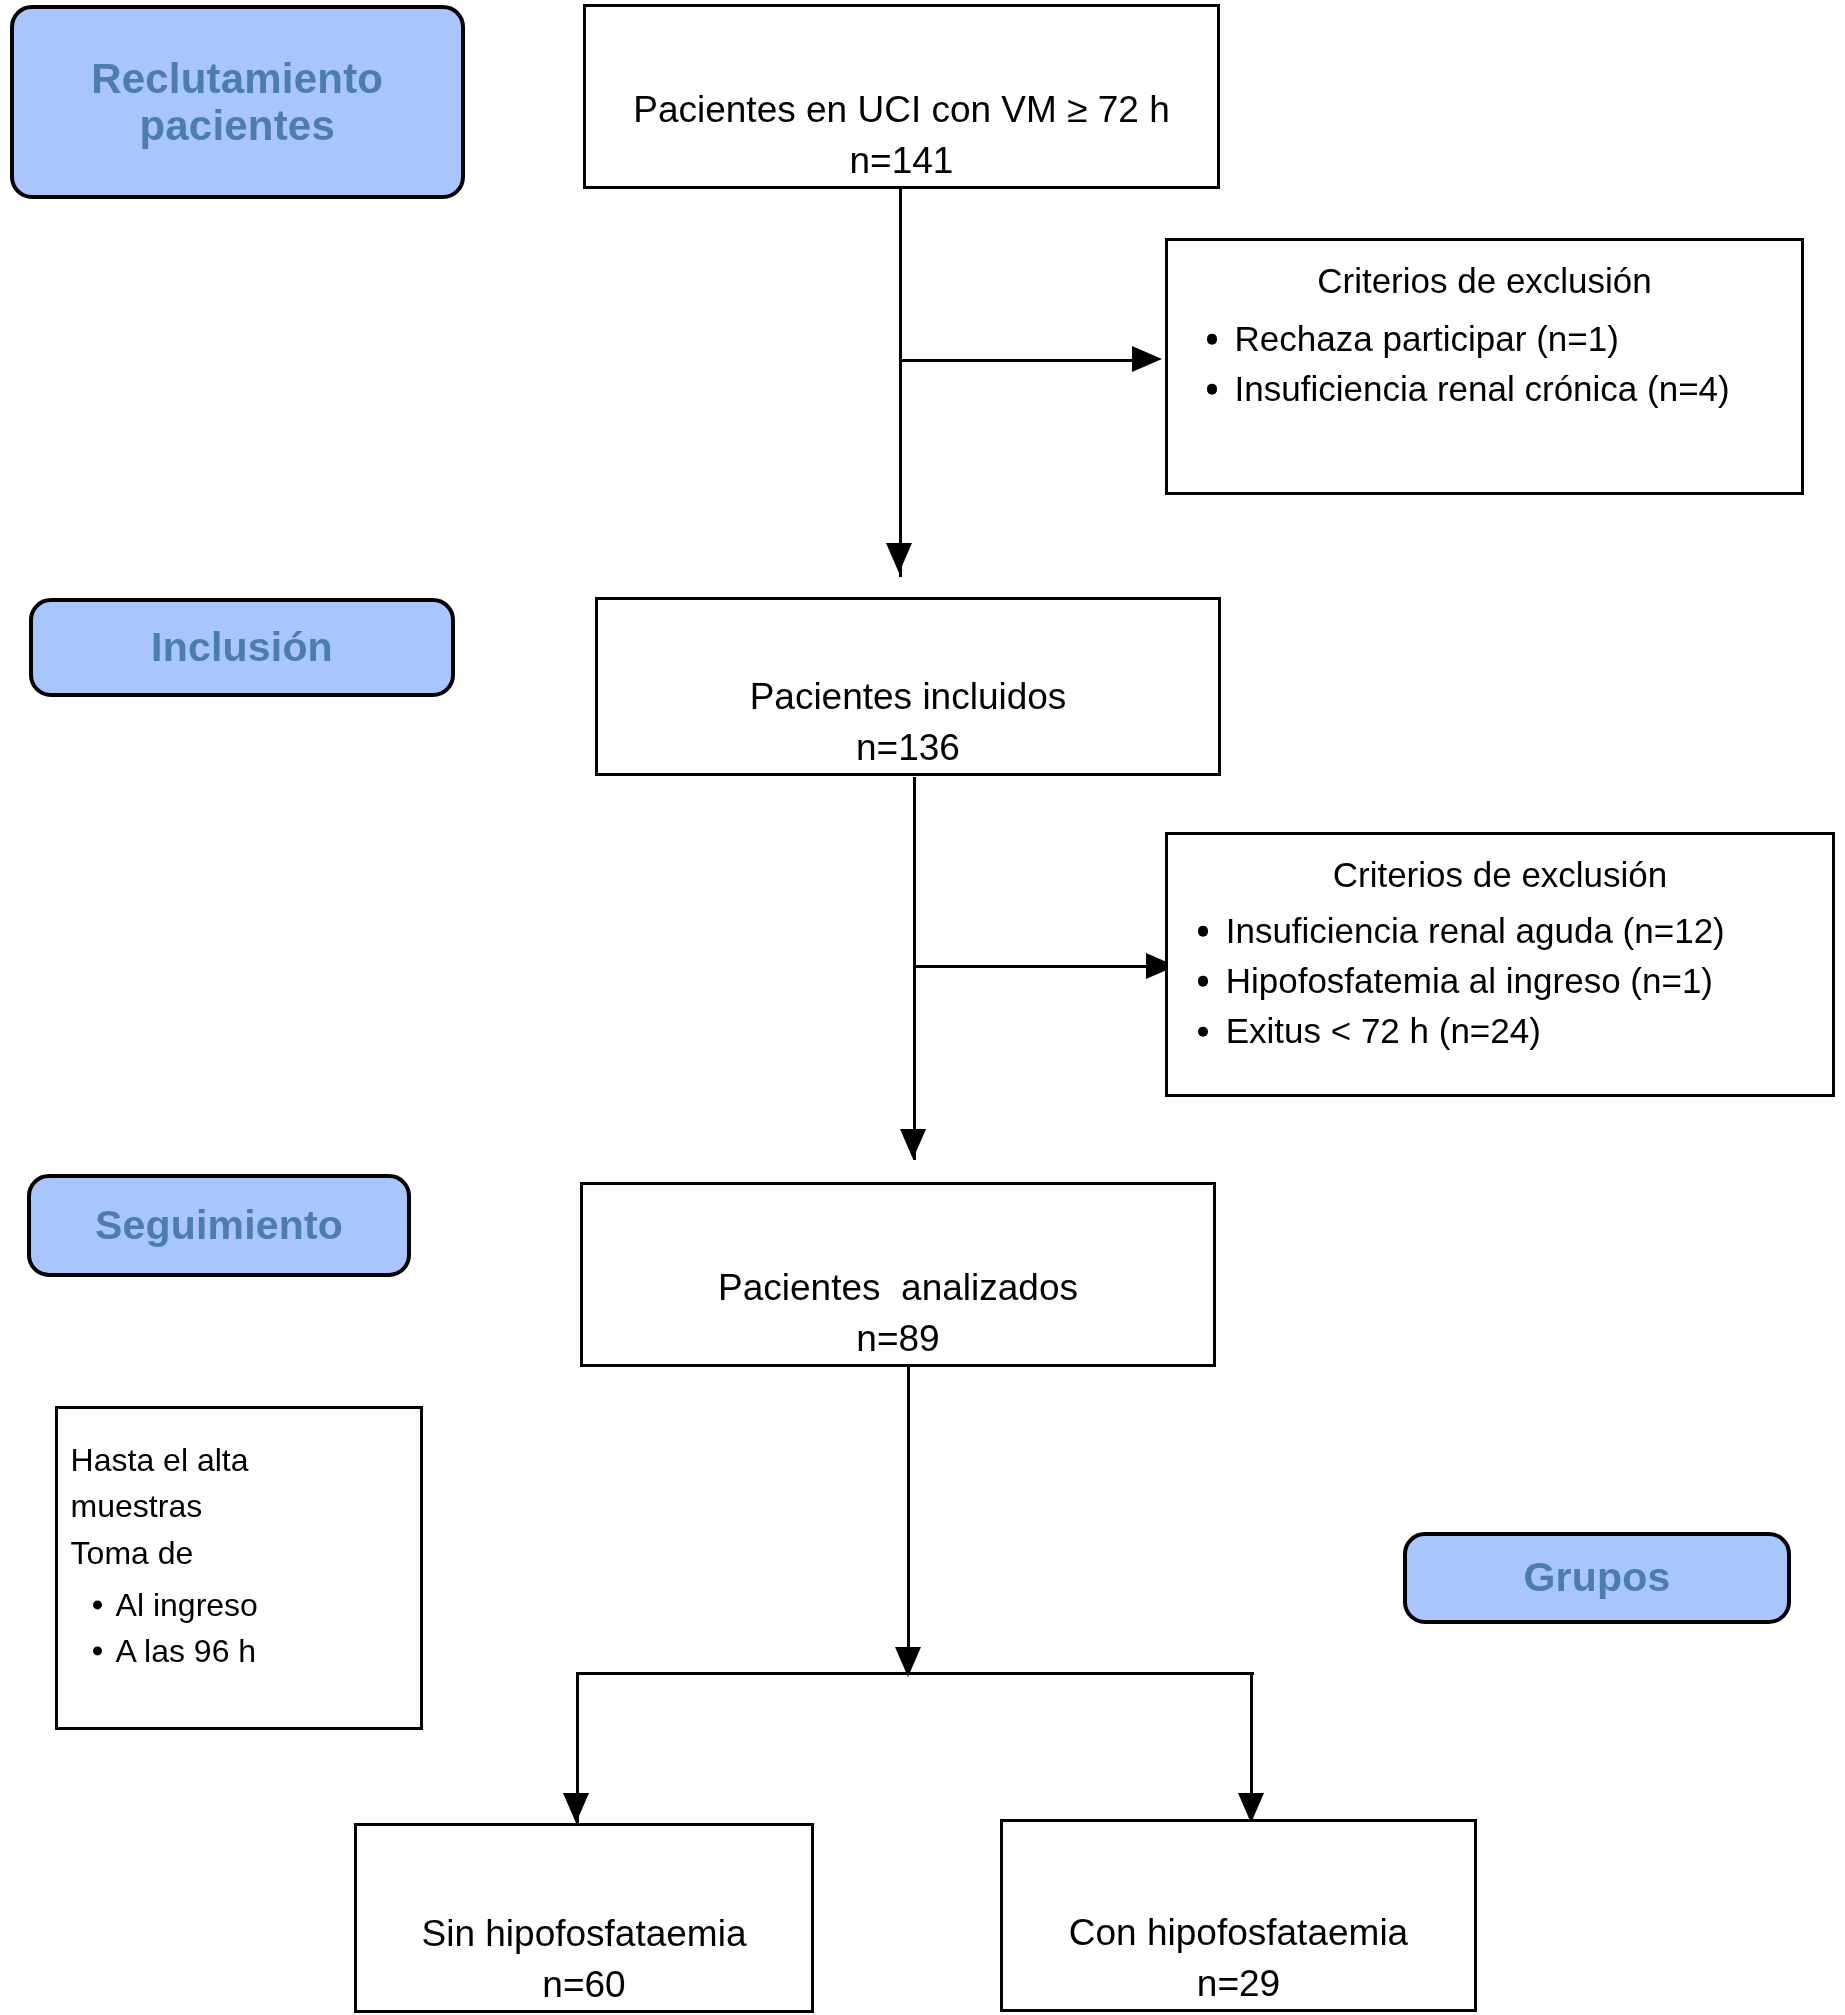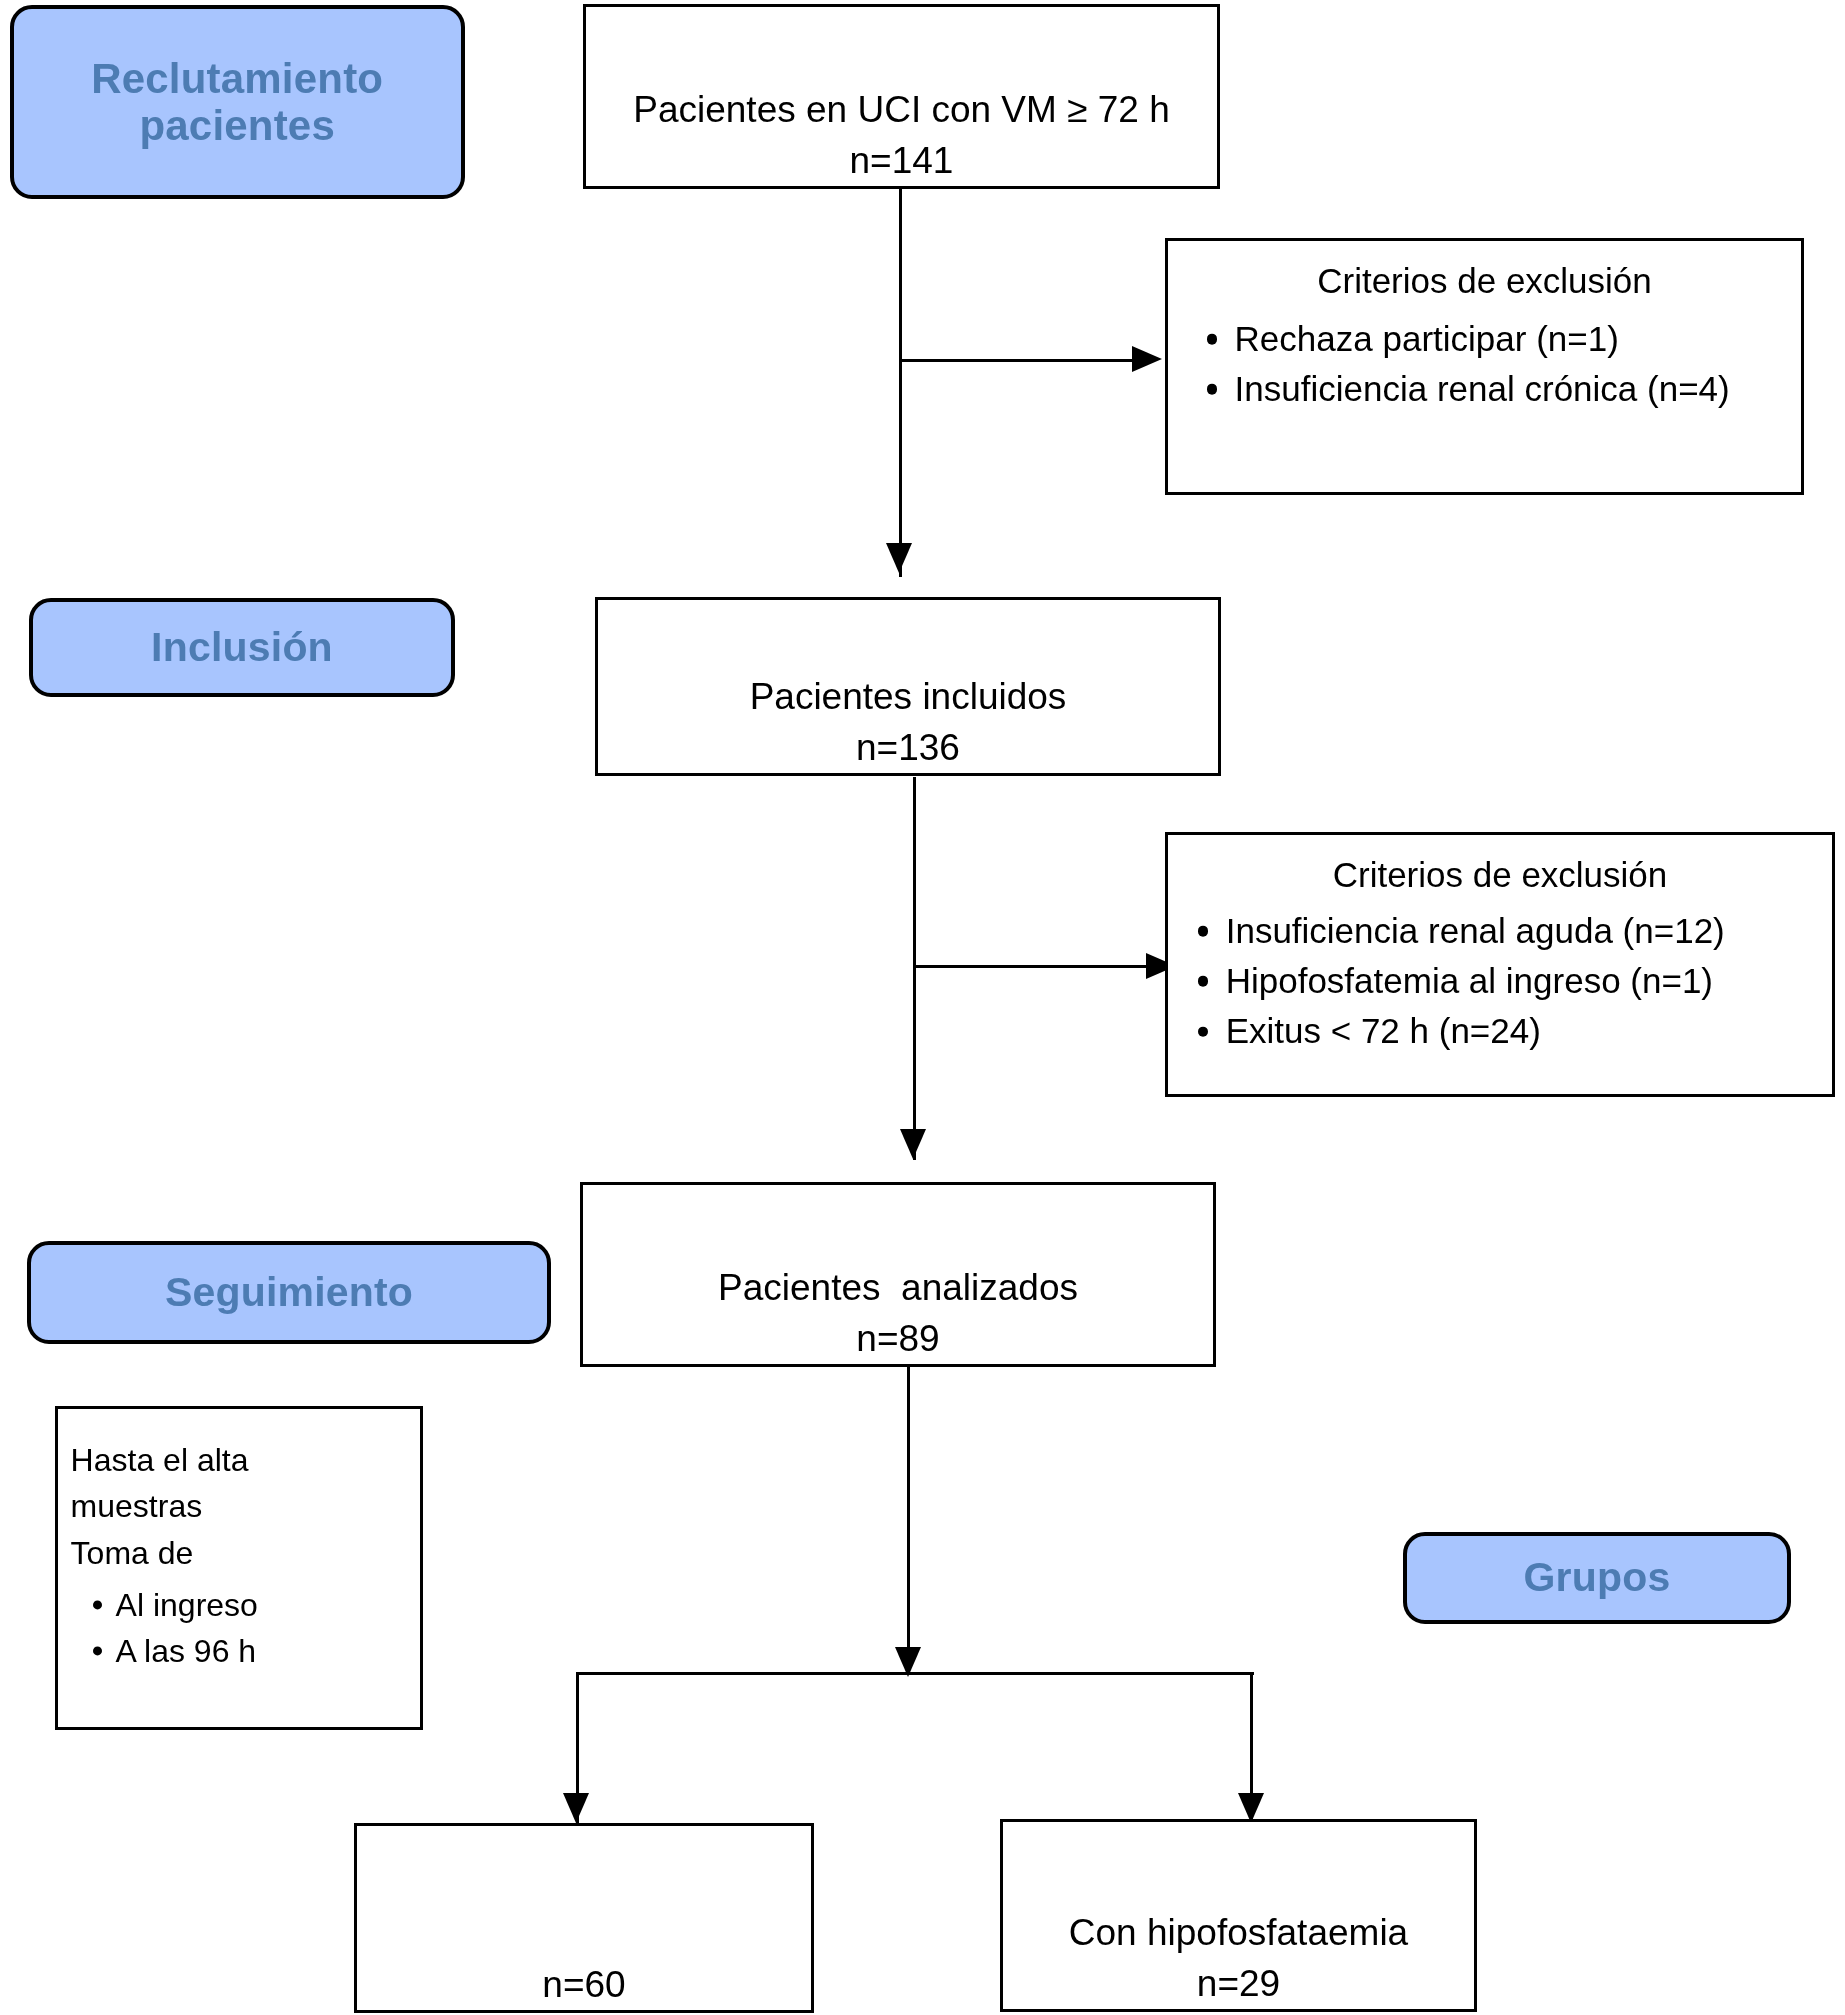--- a/index.html
+++ b/index.html
@@ -183,21 +183,21 @@
 
   <div class="node" style="left:1165px; top:832px; width:670px; height:265px; padding:16.5px 9.7px 0 9.7px;">
     <div class="excl-title fs-excl">Criterios de exclusión</div>
     <ul class="bullets fs-excl" style="margin-top:8.7px; padding-left:48px;">
       <li>Insuficiencia renal aguda (n=12)</li>
       <li>Hipofosfatemia al ingreso (n=1)</li>
       <li>Exitus &lt; 72 h (n=24)</li>
     </ul>
   </div>
 
-  <div class="phase-pill" style="left:27px; top:1241px; width:524px; height:103px;">
+  <div class="phase-pill" style="left:27px; top:1174px; width:384px; height:103px;">
     <div class="phase-label fs-pill-md">Seguimiento</div>
   </div>
 
   <div class="node centered" style="left:580px; top:1182px; width:636px; height:185px;">
     <div class="line fs-node">Pacientes  analizados</div>
     <div class="line fs-node">n=89</div>
   </div>
 
   <div class="node" style="left:55px; top:1406px; width:368px; height:324px; padding:28px 9.7px 0 12.6px;">
     <div class="fu-text fs-fu">Hasta el alta</div>
@@ -214,20 +214,21 @@
 
   <div class="hline" style="left:576px; top:1672px; width:678px;"></div>
 
   <div class="vline" style="left:576px; top:1672px; height:155px;"></div>
   <div class="arrow-down" style="left:563px; top:1793px;"></div>
 
   <div class="vline" style="left:1250px; top:1672px; height:155px;"></div>
   <div class="arrow-down" style="left:1238px; top:1793px;"></div>
 
   <div class="node centered" style="left:354px; top:1823px; width:460px; height:190px;">
+    <div class="line fs-node">Sin hipofosfataemia</div>
     <div class="line fs-node">n=60</div>
   </div>
 
   <div class="phase-pill" style="left:1403px; top:1532px; width:388px; height:92px;">
     <div class="phase-label fs-pill-md">Grupos</div>
   </div>
 
   <div class="node centered" style="left:1000px; top:1819px; width:477px; height:193px;">
     <div class="line fs-node">Con hipofosfataemia</div>
     <div class="line fs-node">n=29</div>

